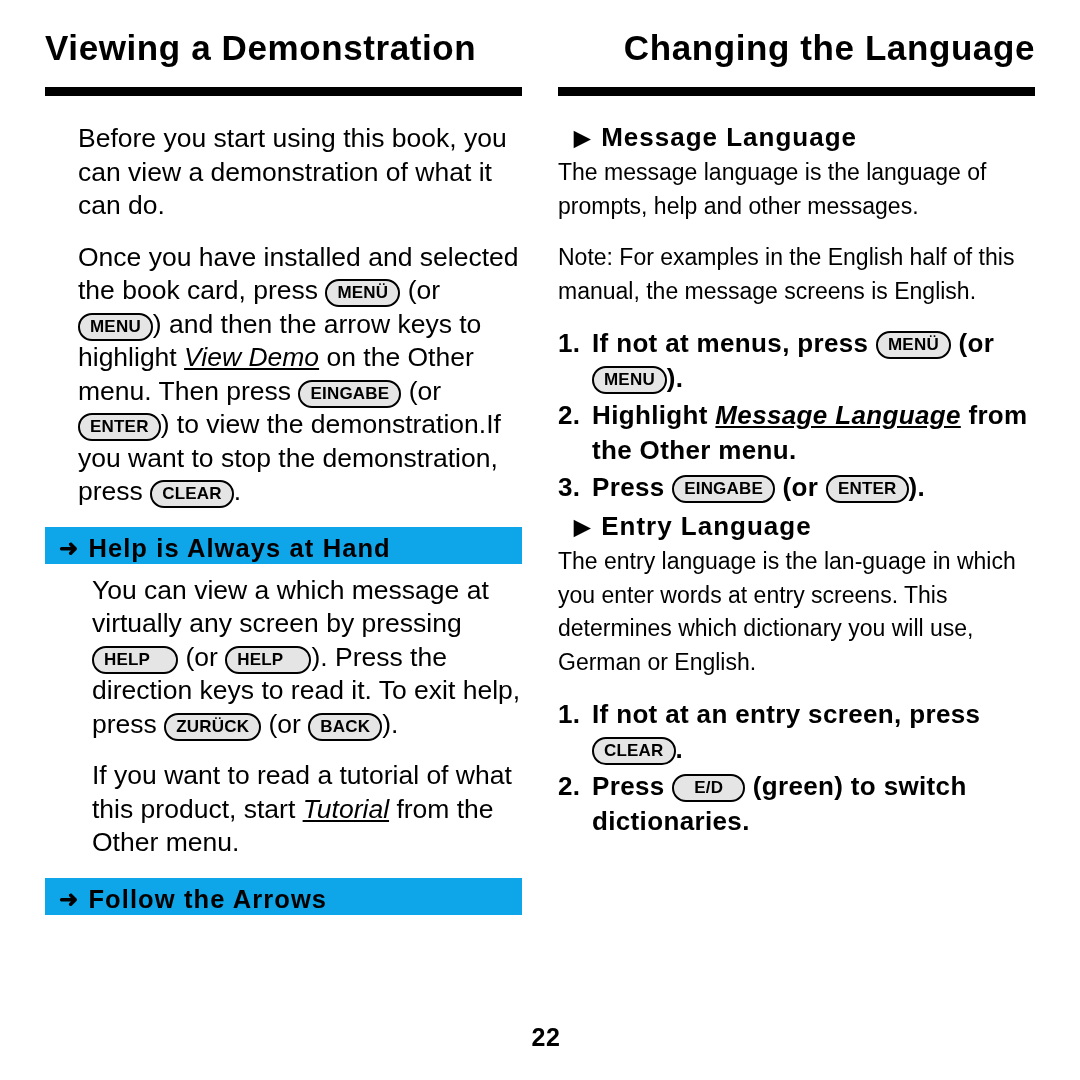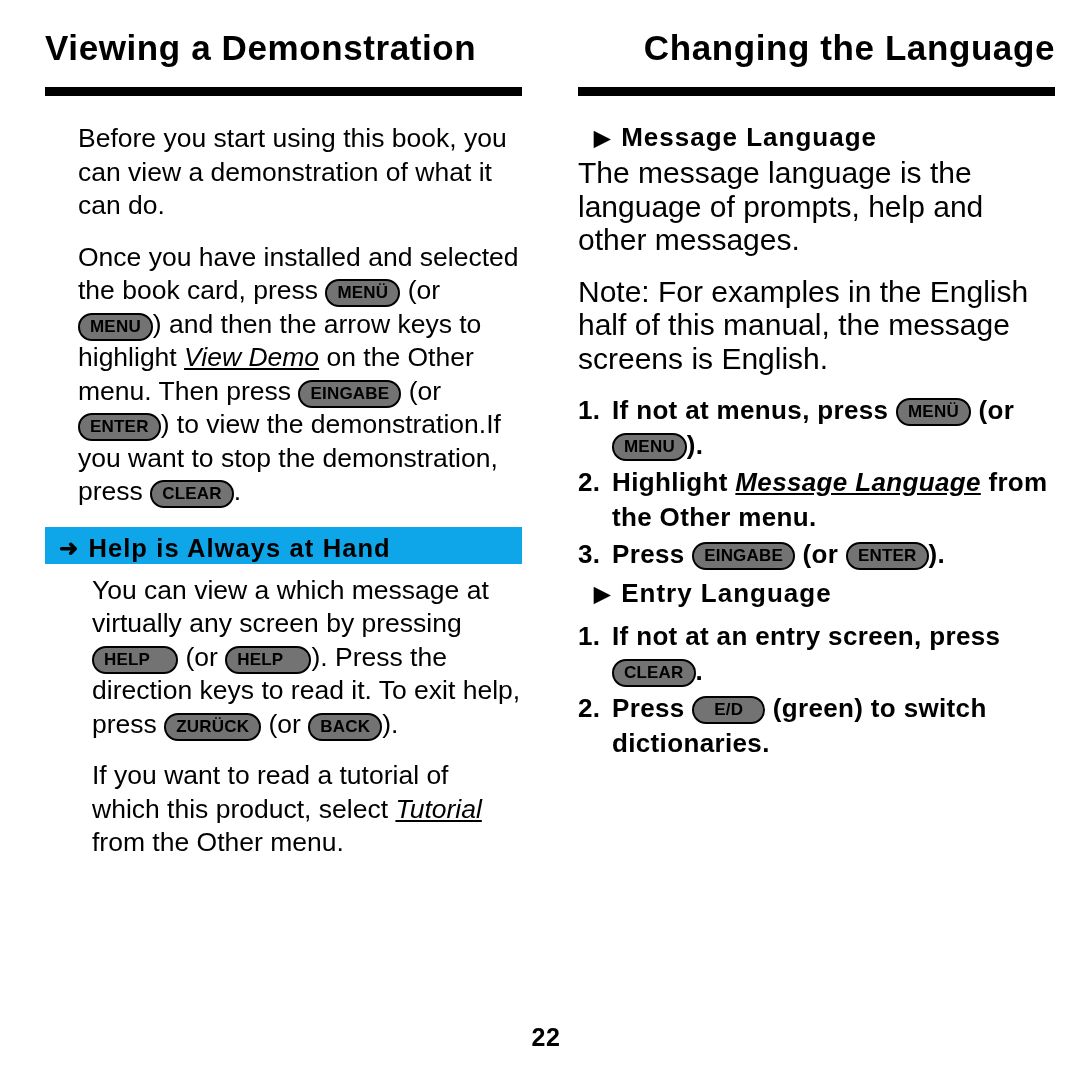--- a/index.html
+++ b/index.html
@@ -20,21 +20,21 @@
     position: relative;
     width: 1080px;
     height: 1080px;
     box-sizing: border-box;
   }
 
   .columns {
     display: flex;
     padding: 30px 45px 0 45px;
     box-sizing: border-box;
-    gap: 56px;
+    gap: 36px;
   }
 
   .col {
     width: 477px;
     flex: 0 0 477px;
     box-sizing: border-box;
   }
 
   
   .col-title {
@@ -50,21 +50,21 @@
 
   .title-rule {
     height: 9px;
     background: #000000;
     margin-top: 22px;
     margin-bottom: 26px;
   }
 
   
   p.body {
-    font-size: 30px;
+    font-size: 23px;
     line-height: 33.5px;
     margin: 0 0 18px 0;
     text-align: left;
   }
   .col-left p.body { font-size: 26.5px; margin-left: 33px; }
 
   .indent { padding-left: 14px; }
 
   .ital { font-style: italic; text-decoration: underline; }
 
@@ -123,21 +123,21 @@
   
   .key {
     display: inline-block;
     border: 2.6px solid #000000;
     border-radius: 999px;
     font-weight: bold;
     text-align: center;
     line-height: 1;
     vertical-align: 2px;
     white-space: nowrap;
-    background: #737373;
+    background: #e5e5e5;
     font-family: "Liberation Sans", sans-serif;
   }
   
   .body .key, .tri-head .key {
     font-size: 17px;
     padding: 3px 10px 4px 10px;
     letter-spacing: 0.2px;
     vertical-align: 1px;
   }
   
@@ -175,22 +175,23 @@
       <div class="title-rule"></div>
 
       <p class="body">Before you start using this book, you can view a demonstration of what it can do.</p>
 
       <p class="body"><span>Once you have installed and selected the book card, press </span><span class="key">MENÜ</span><span> (or </span><span class="key">MENU</span><span>) and then the arrow keys to highlight </span><span class="ital">View Demo</span><span> on the Other menu. Then press </span><span class="key">EINGABE</span><span> (or </span><span class="key">ENTER</span><span>) to view the demonstration.If you want to stop the demonstration, press </span><span class="key">CLEAR</span><span>.</span></p>
 
       <div class="band-head"><span class="marker">➜</span><span>Help is Always at Hand</span></div>
 
       <p class="body indent"><span>You can view a which message at virtually any screen by pressing </span><span class="key wide">HELP</span><span> (or </span><span class="key wide">HELP</span><span>). Press the direction keys to read it. To exit help, press </span><span class="key">ZURÜCK</span><span> (or </span><span class="key">BACK</span><span>).</span></p>
 
-      <p class="body indent"><span>If you want to read a tutorial of which this product, select </span><span class="ital">Tutorial</span><span> from the Other menu.</span></p>
-
+      <p class="body indent"><span>If you want to read a tutorial of what this product, start </span><span class="ital">Tutorial</span><span> from the Other menu.</span></p>
+
+      <div class="band-head"><span class="marker">➜</span><span>Follow the Arrows</span></div>
 
 
     </div>
 
     <div class="col col-right">
 
       <h1 class="col-title">Changing the Language</h1>
       <div class="title-rule"></div>
 
       <div class="tri-head"><span class="marker">▶</span><span>Message Language</span></div>
@@ -202,20 +203,21 @@
       <ol class="steps">
         <li><span class="num">1.</span><span>If not at menus, press </span><span class="key">MENÜ</span><span> (or </span><span class="key">MENU</span><span>).</span></li>
 
         <li><span class="num">2.</span><span>Highlight </span><span class="ital">Message Language</span><span> from the Other menu.</span></li>
 
         <li><span class="num">3.</span><span>Press </span><span class="key">EINGABE</span><span> (or </span><span class="key">ENTER</span><span>).</span></li>
       </ol>
 
       <div class="tri-head"><span class="marker">▶</span><span>Entry Language</span></div>
 
+      <p class="body">The entry language is the lan-guage in which you enter words at entry screens. This determines which dictionary you will use, German or English.</p>
 
       <ol class="steps">
         <li><span class="num">1.</span><span>If not at an entry screen, press </span><span class="key">CLEAR</span><span>.</span></li>
 
         <li><span class="num">2.</span><span>Press </span><span class="key wide2">E/D</span><span> (green) to switch dictionaries.</span></li>
       </ol>
 
     </div>
   </div>
 

